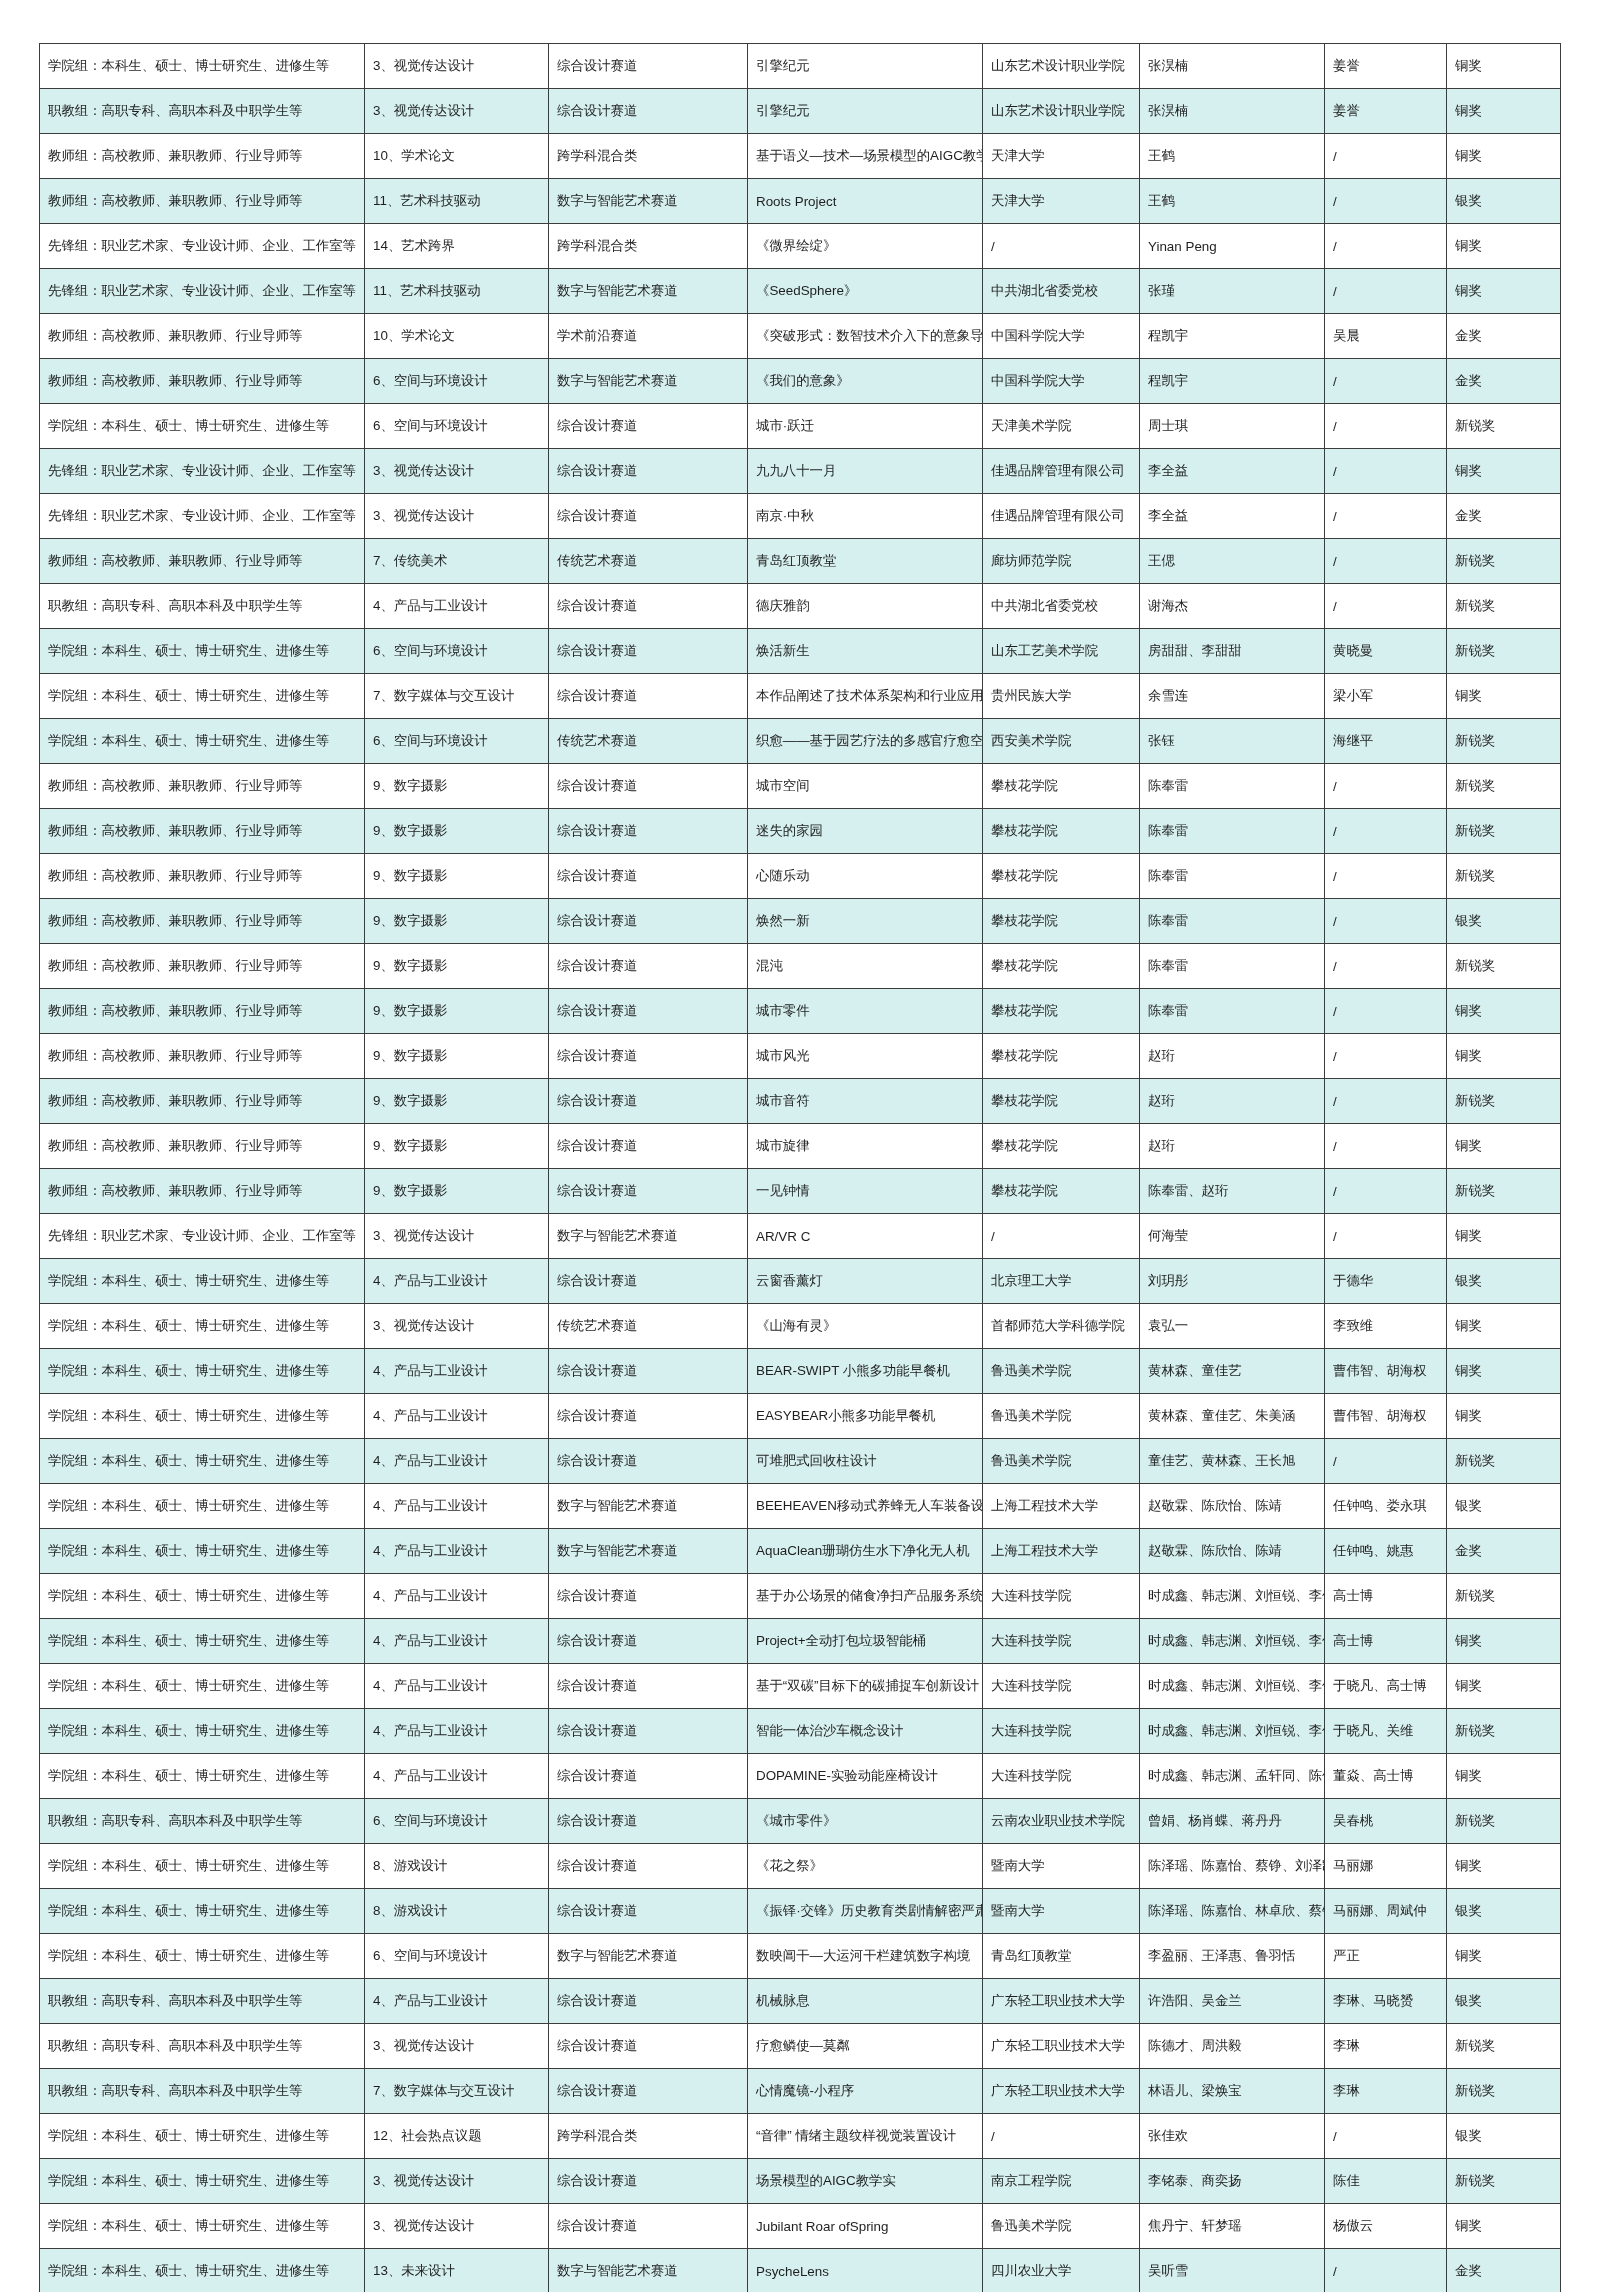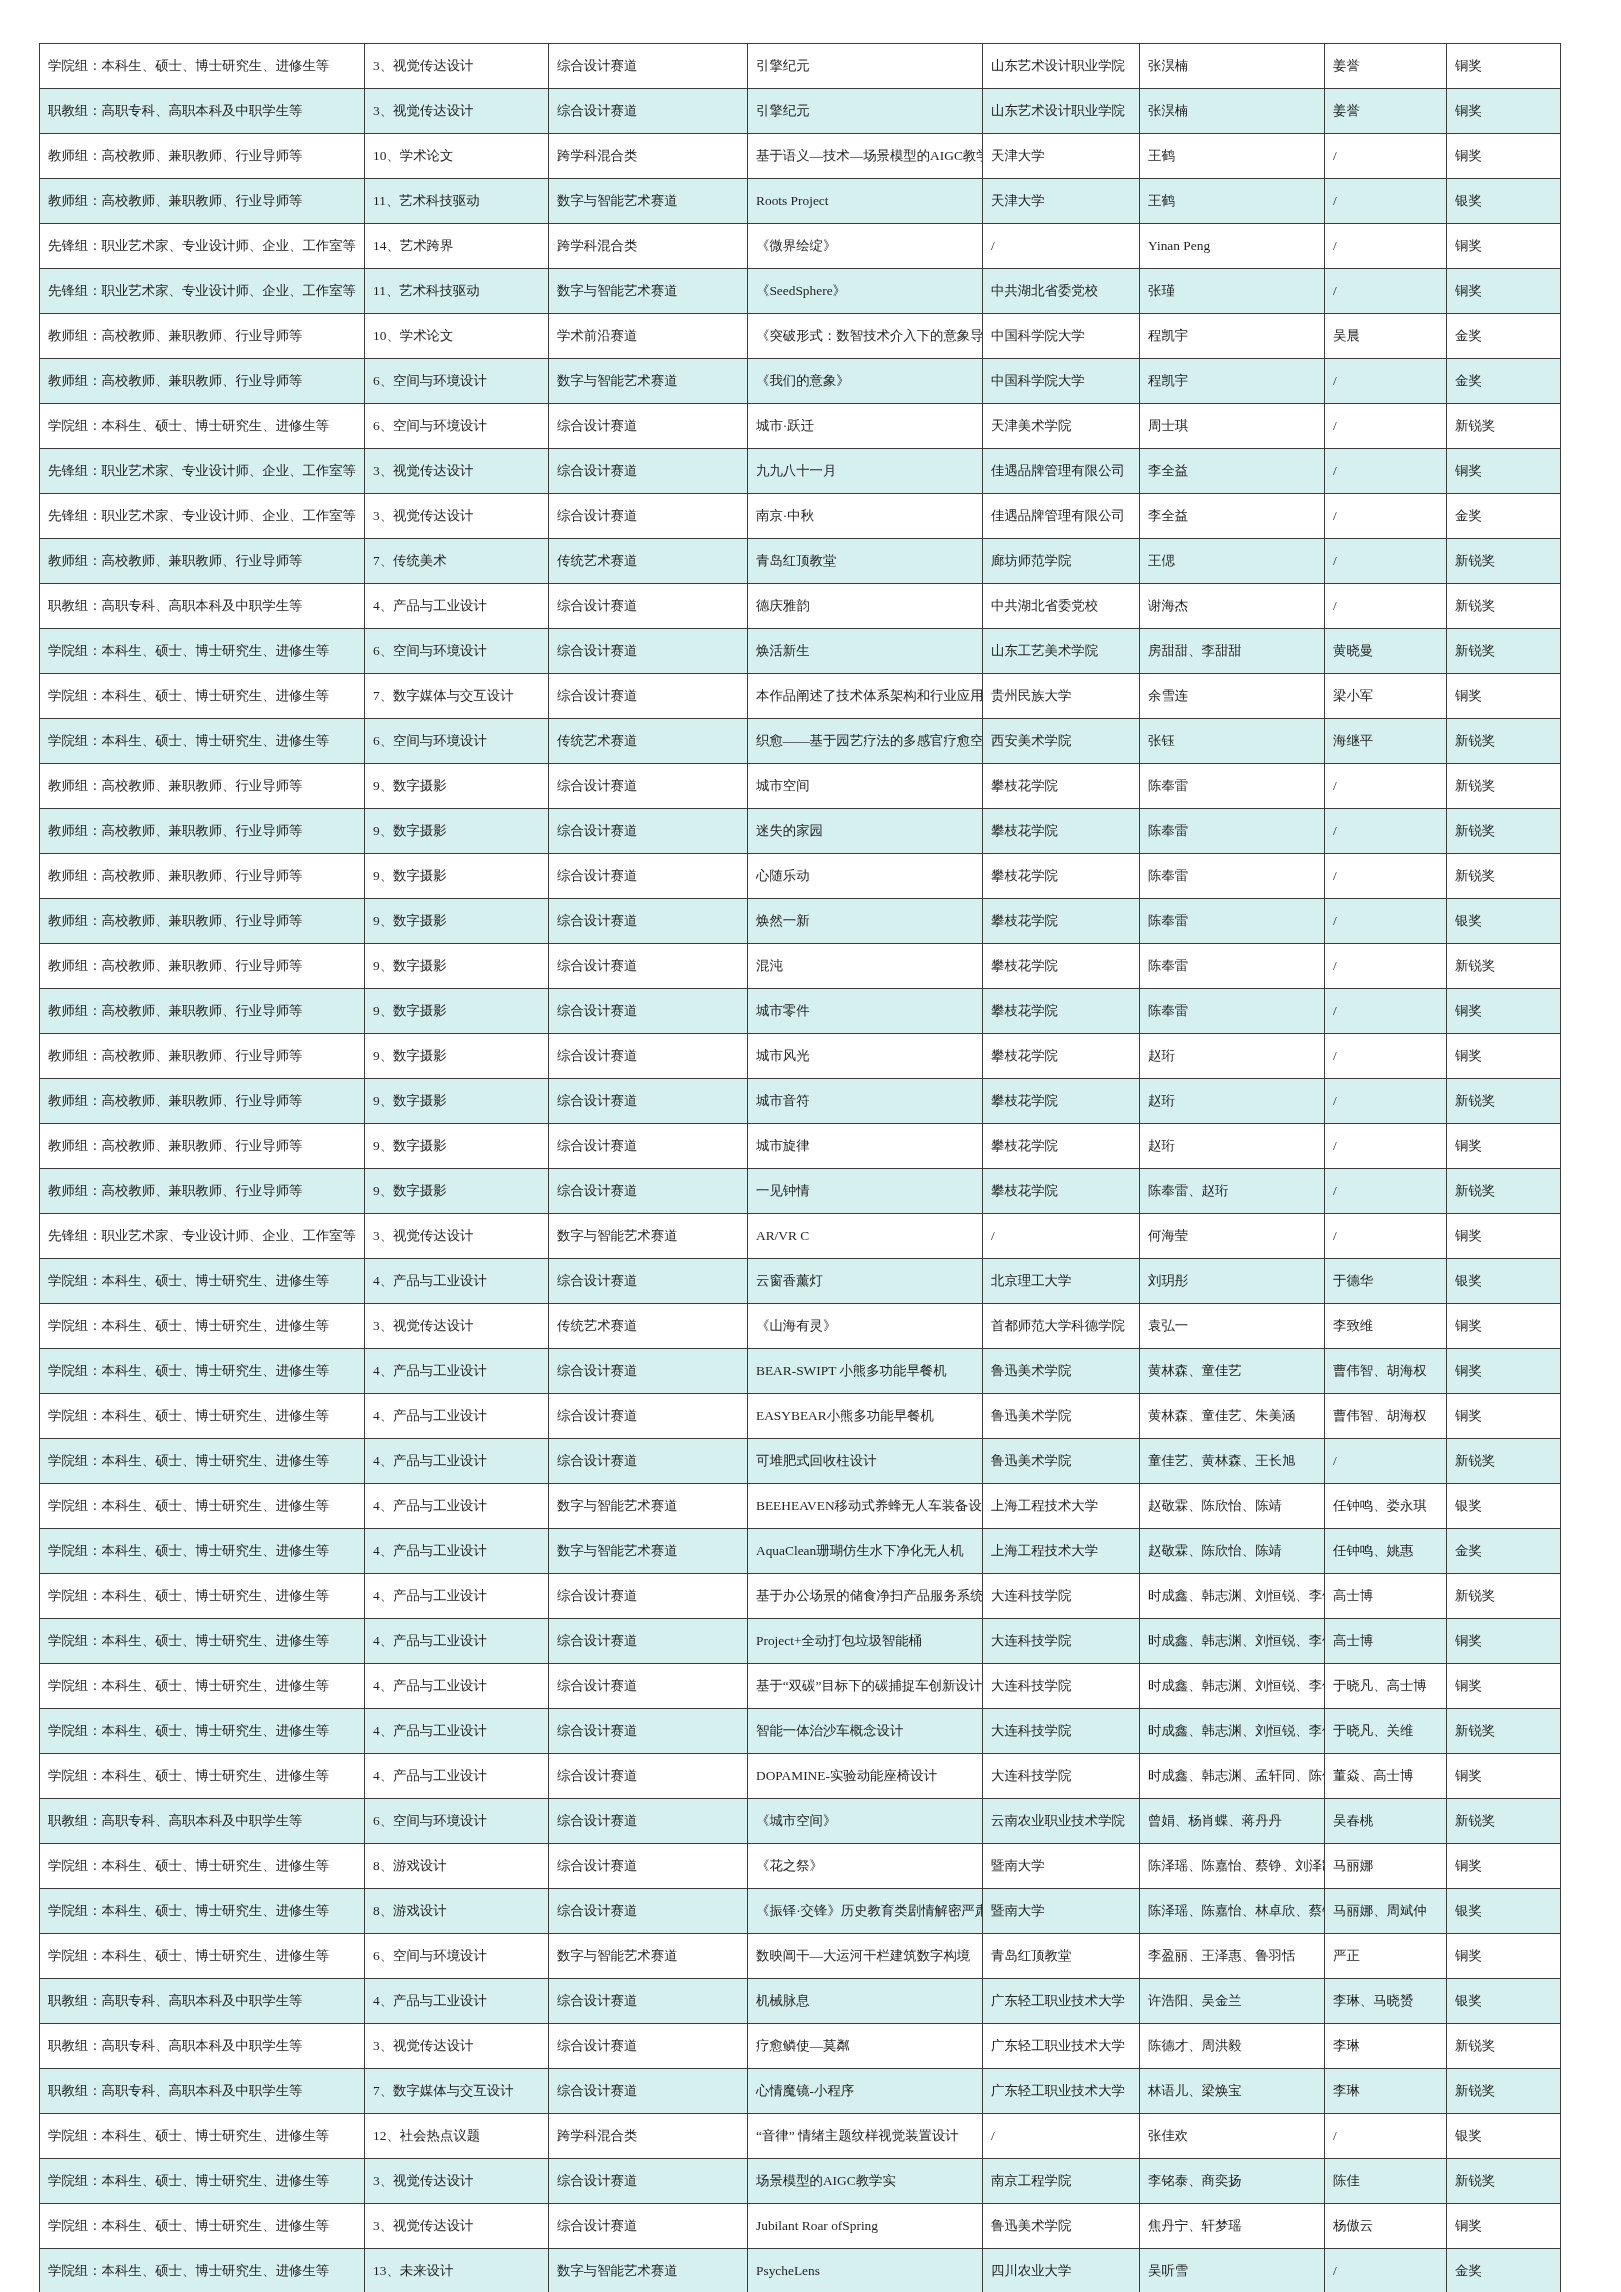--- a/index.html
+++ b/index.html
@@ -1,21 +1,21 @@
 <!DOCTYPE html>
 <html style="--alt-bg: #d6f0f0; --border-c: #3c3c3c; --text-c: #1f1f1f;font-size:14.3px"><head>
 <meta charset="utf-8">
 <style>
   html, body { margin: 0; padding: 0; background: #ffffff; }
   .page {
     position: relative;
     width: 1621px;
     height: 2293px;
     background: #ffffff;
-    font-family: Liberation Serif, serif;
+    font-family: Liberation Sans, sans-serif;
     overflow: hidden;
     border-radius: 8px;
   }
   table.awards {
     position: absolute;
     left: 39px;
     top: 43px;
     width: 1520px;
     border-collapse: collapse;
     table-layout: fixed;
@@ -448,21 +448,21 @@
           <td>DOPAMINE-实验动能座椅设计</td>
           <td>大连科技学院</td>
           <td>时成鑫、韩志渊、孟轩同、陈佳</td>
           <td>董焱、高士博</td>
           <td>铜奖</td>
         </tr>
         <tr class="alt">
           <td>职教组：高职专科、高职本科及中职学生等</td>
           <td>6、空间与环境设计</td>
           <td>综合设计赛道</td>
-          <td>《城市空间》</td>
+          <td>《城市零件》</td>
           <td>云南农业职业技术学院</td>
           <td>曾娟、杨肖蝶、蒋丹丹</td>
           <td>吴春桃</td>
           <td>新锐奖</td>
         </tr>
         <tr>
           <td>学院组：本科生、硕士、博士研究生、进修生等</td>
           <td>8、游戏设计</td>
           <td>综合设计赛道</td>
           <td>《花之祭》</td>

